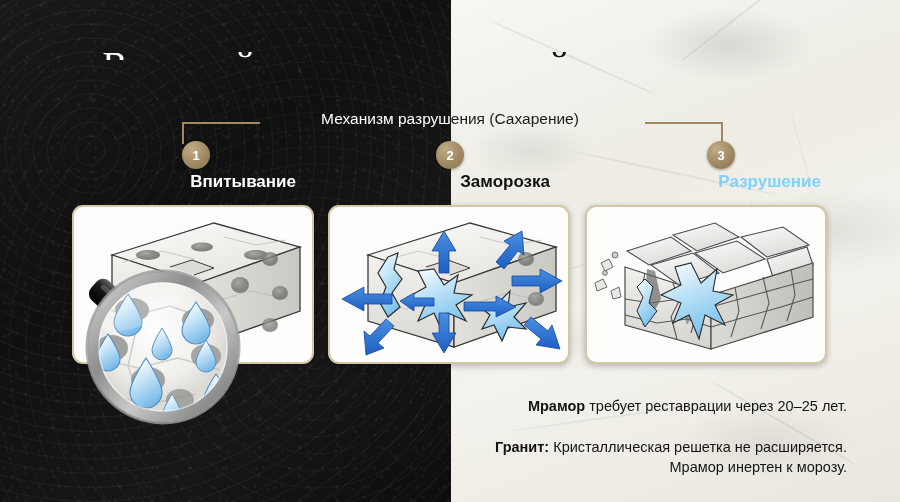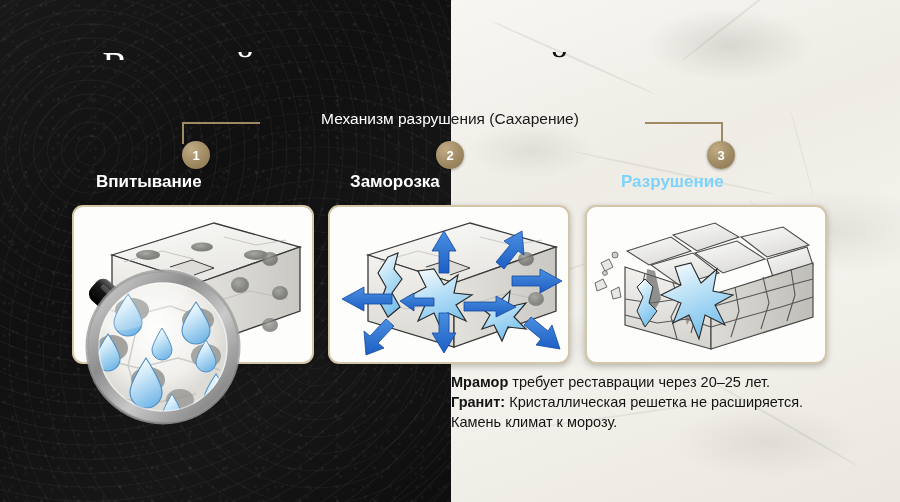--- a/index.html
+++ b/index.html
@@ -76,21 +76,21 @@
     color:#fff;font-size:13px;font-weight:700;
     display:flex;align-items:center;justify-content:center;
     box-shadow:0 1px 3px rgba(0,0,0,.35);
   }
   .b1{left:182px;top:141px;}
   .b2{left:436px;top:141px;}
   .b3{left:707px;top:141px;}
   
   .step-label{
     position:absolute;top:172px;font-size:17px;font-weight:700;white-space:nowrap;
-    text-align:left;
+    text-align:right;
   }
   .sl1{left:96px;width:200px;color:#ffffff;}
   .sl2{left:350px;width:200px;}
   .sl3{left:621px;width:200px;color:#7dd3fc;}
   .sl-clip{position:absolute;top:0;left:0;width:200px;height:24px;overflow:hidden;}
   .sl-clip.d{clip-path:inset(0 99px 0 0);}
   .sl-clip.l{clip-path:inset(0 0 0 101px);}
   .sl2 .cd{color:#ffffff;}
   .sl2 .cl{color:#111111;}
   
@@ -100,24 +100,24 @@
     box-shadow:0 2px 6px rgba(0,0,0,.25);overflow:hidden;
   }
   .p1{left:72px;}
   .p2{left:328px;}
   .p3{left:585px;}
   .panel svg{display:block;width:238px;height:155px;}
   
   .magnifier{position:absolute;left:20px;top:262px;width:240px;height:240px;pointer-events:none;}
   
   .bottom{
-    position:absolute;left:451px;top:372px;width:396px;text-align:left;color:#141414;
+    position:absolute;left:451px;top:396px;width:396px;text-align:right;color:#141414;
   }
   .bl1{font-size:14.5px;line-height:20px;}
-  .bl2{font-size:14.5px;line-height:20px;}
+  .bl2{font-size:14.5px;line-height:20px;margin-top:21px;}
   .bl3{font-size:14.5px;line-height:20px;}
   .bold{font-weight:700;}
 </style>
 </head>
 <body>
 
 <div id="stage">
 
   <div class="bg-dark"></div>
   <div class="bg-light">
@@ -408,16 +408,16 @@
     </svg>
   </div>
 
   <div class="bottom">
     <div class="bl1">
       <span class="bold">Мрамор</span><span> требует реставрации через 20–25 лет.</span>
     </div>
     <div class="bl2">
       <span class="bold">Гранит:</span><span> Кристаллическая решетка не расширяется.</span>
     </div>
-    <div class="bl3">Камень климат к морозу.</div>
+    <div class="bl3">Мрамор инертен к морозу.</div>
   </div>
 
 </div>
 
 </body></html>

